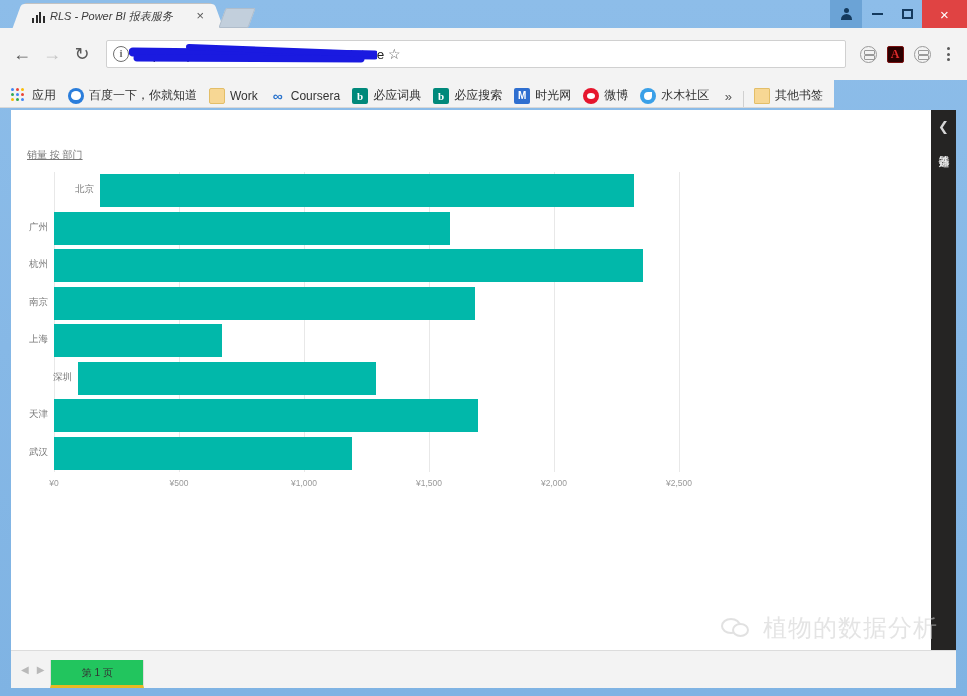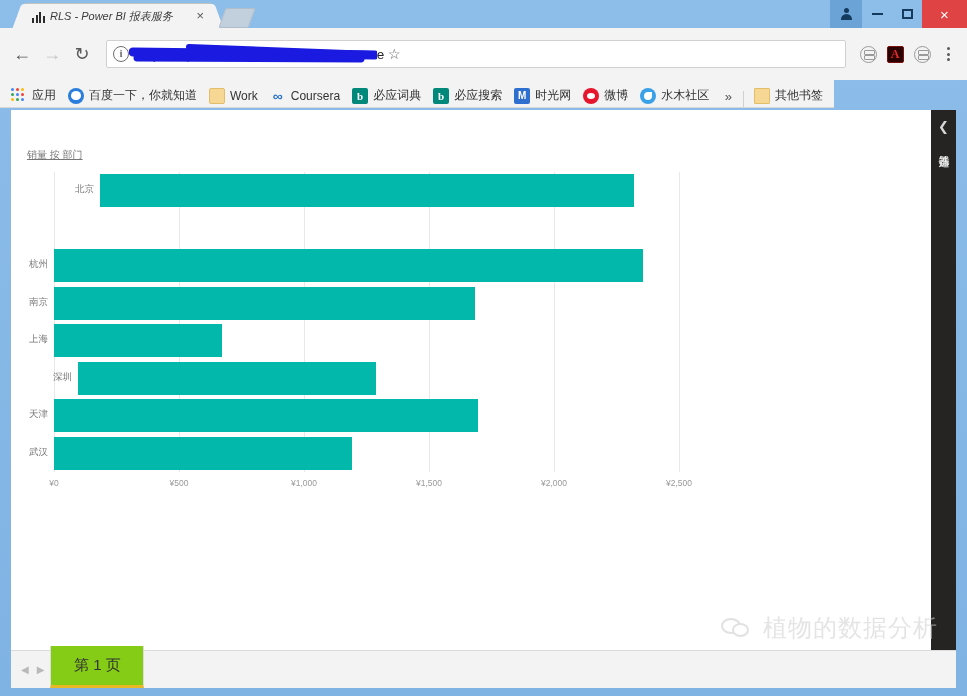--- a/index.html
+++ b/index.html
@@ -247,25 +247,25 @@
   #footer {
     position: absolute; left: 11px; top: 650px;
     width: 945px; height: 38px;
     background: #f3f3f3;
     border-top: 1px solid #dcdcdc;
     display: flex; align-items: flex-end;
   }
   .pagenav { display:flex; align-items:center; height: 38px; padding: 0 6px 0 10px; gap: 8px; }
   .pn-arrow { color: #b9b9b9; font-size: 10px; cursor: pointer; }
   .page-tab {
-    height: 42px; min-width: 94px; background: #84cc16;
+    height: 28px; min-width: 94px; background: #22c55e;
     border-left: 1px solid #dcdcdc; border-right: 1px solid #dcdcdc;
     border-bottom: 3px solid #e8b923;
     display:flex; align-items:center; justify-content:center;
-    font-size: 15px; color: #333; cursor: pointer;
+    font-size: 10px; color: #333; cursor: pointer;
   }
 
   
   #bottomframe {
     position: absolute; left: 0; bottom: 0; width: 967px; height: 8px;
   }
 </style>
 </head>
 <body>
 
@@ -402,20 +402,24 @@
       <div class="gridline" style="left: 0px;"></div>
           <div class="gridline" style="left: 125px;"></div>
           <div class="gridline" style="left: 250px;"></div>
           <div class="gridline" style="left: 375px;"></div>
           <div class="gridline" style="left: 500px;"></div>
           <div class="gridline" style="left: 625px;"></div>
           <div class="bar-row" style="top: 2.25px; width: 625px; margin-left: 46px;">
             <div class="cat-label">北京</div>
             <div class="bar" title="北京 ¥2135" style="width: 533.75px; background: rgb(1, 184, 170);"></div>
           </div>
+          <div class="bar-row" style="top: 39.75px; width: 625px;">
+            <div class="cat-label">广州</div>
+            <div class="bar" title="广州 ¥1585" style="width: 396.25px; background: rgb(1, 184, 170);"></div>
+          </div>
           <div class="bar-row" style="top: 77.25px; width: 625px;">
             <div class="cat-label">杭州</div>
             <div class="bar" title="杭州 ¥2355" style="width: 588.75px; background: rgb(1, 184, 170);"></div>
           </div>
           <div class="bar-row" style="top: 114.75px; width: 625px;">
             <div class="cat-label">南京</div>
             <div class="bar" title="南京 ¥1685" style="width: 421.25px; background: rgb(1, 184, 170);"></div>
           </div>
           <div class="bar-row" style="top: 152.25px; width: 625px;">
             <div class="cat-label">上海</div>

